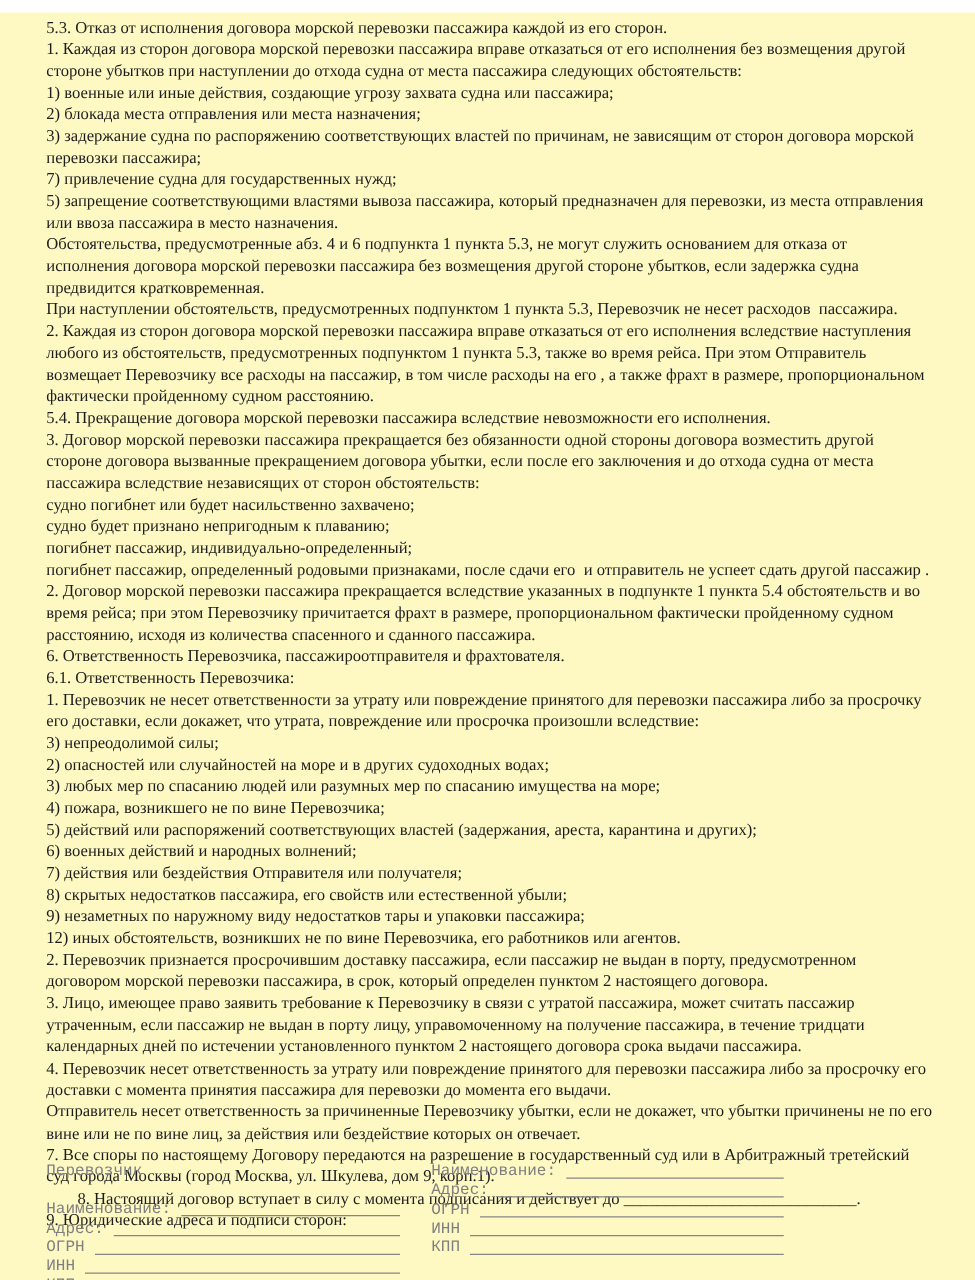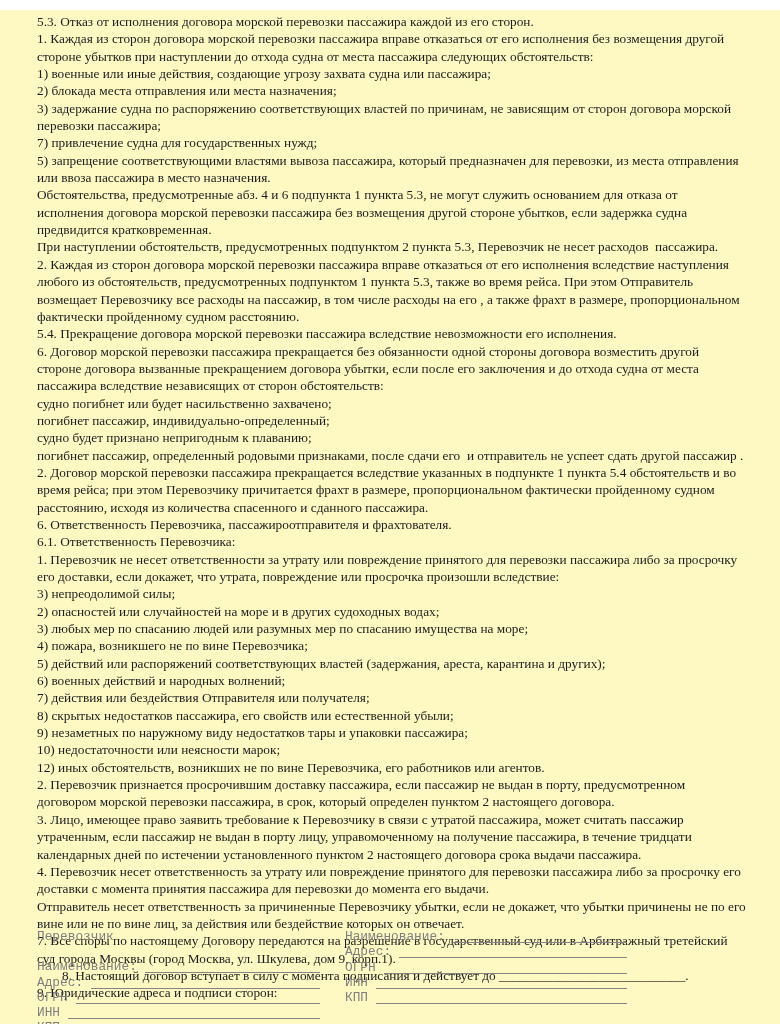--- a/index.html
+++ b/index.html
@@ -77,42 +77,41 @@
 
   <div class="doc-text">
     <p>5.3. Отказ от исполнения договора морской перевозки пассажира каждой из его сторон.</p>
     <p>1. Каждая из сторон договора морской перевозки пассажира вправе отказаться от его исполнения без возмещения другой стороне убытков при наступлении до отхода судна от места пассажира следующих обстоятельств:</p>
     <p>1) военные или иные действия, создающие угрозу захвата судна или пассажира;</p>
     <p>2) блокада места отправления или места назначения;</p>
     <p>3) задержание судна по распоряжению соответствующих властей по причинам, не зависящим от сторон договора морской перевозки пассажира;</p>
     <p>7) привлечение судна для государственных нужд;</p>
     <p>5) запрещение соответствующими властями вывоза пассажира, который предназначен для перевозки, из места отправления или ввоза пассажира в место назначения.</p>
     <p>Обстоятельства, предусмотренные абз. 4 и 6 подпункта 1 пункта 5.3, не могут служить основанием для отказа от исполнения договора морской перевозки пассажира без возмещения другой стороне убытков, если задержка судна предвидится кратковременная.</p>
-    <p>При наступлении обстоятельств, предусмотренных подпунктом 2 пункта 5.3, Перевозчик не несет расходов  пассажира.</p>
+    <p>При наступлении обстоятельств, предусмотренных подпунктом 1 пункта 5.3, Перевозчик не несет расходов  пассажира.</p>
     <p>2. Каждая из сторон договора морской перевозки пассажира вправе отказаться от его исполнения вследствие наступления любого из обстоятельств, предусмотренных подпунктом 1 пункта 5.3, также во время рейса. При этом Отправитель возмещает Перевозчику все расходы на пассажир, в том числе расходы на его , а также фрахт в размере, пропорциональном фактически пройденному судном расстоянию.</p>
     <p>5.4. Прекращение договора морской перевозки пассажира вследствие невозможности его исполнения.</p>
-    <p>6. Договор морской перевозки пассажира прекращается без обязанности одной стороны договора возместить другой стороне договора вызванные прекращением договора убытки, если после его заключения и до отхода судна от места пассажира вследствие независящих от сторон обстоятельств:</p>
+    <p>3. Договор морской перевозки пассажира прекращается без обязанности одной стороны договора возместить другой стороне договора вызванные прекращением договора убытки, если после его заключения и до отхода судна от места пассажира вследствие независящих от сторон обстоятельств:</p>
     <p>судно погибнет или будет насильственно захвачено;</p>
+    <p>судно будет признано непригодным к плаванию;</p>
     <p>погибнет пассажир, индивидуально-определенный;</p>
-    <p>судно будет признано непригодным к плаванию;</p>
     <p>погибнет пассажир, определенный родовыми признаками, после сдачи его  и отправитель не успеет сдать другой пассажир .</p>
     <p>2. Договор морской перевозки пассажира прекращается вследствие указанных в подпункте 1 пункта 5.4 обстоятельств и во время рейса; при этом Перевозчику причитается фрахт в размере, пропорциональном фактически пройденному судном расстоянию, исходя из количества спасенного и сданного пассажира.</p>
     <p>6. Ответственность Перевозчика, пассажироотправителя и фрахтователя.</p>
     <p>6.1. Ответственность Перевозчика:</p>
     <p>1. Перевозчик не несет ответственности за утрату или повреждение принятого для перевозки пассажира либо за просрочку его доставки, если докажет, что утрата, повреждение или просрочка произошли вследствие:</p>
     <p>3) непреодолимой силы;</p>
     <p>2) опасностей или случайностей на море и в других судоходных водах;</p>
     <p>3) любых мер по спасанию людей или разумных мер по спасанию имущества на море;</p>
     <p>4) пожара, возникшего не по вине Перевозчика;</p>
     <p>5) действий или распоряжений соответствующих властей (задержания, ареста, карантина и других);</p>
     <p>6) военных действий и народных волнений;</p>
     <p>7) действия или бездействия Отправителя или получателя;</p>
     <p>8) скрытых недостатков пассажира, его свойств или естественной убыли;</p>
     <p>9) незаметных по наружному виду недостатков тары и упаковки пассажира;</p>
-    <p>10) недостаточности или неясности марок;</p>
     <p>12) иных обстоятельств, возникших не по вине Перевозчика, его работников или агентов.</p>
     <p>2. Перевозчик признается просрочившим доставку пассажира, если пассажир не выдан в порту, предусмотренном договором морской перевозки пассажира, в срок, который определен пунктом 2 настоящего договора.</p>
     <p>3. Лицо, имеющее право заявить требование к Перевозчику в связи с утратой пассажира, может считать пассажир утраченным, если пассажир не выдан в порту лицу, управомоченному на получение пассажира, в течение тридцати календарных дней по истечении установленного пунктом 2 настоящего договора срока выдачи пассажира.</p>
     <p>4. Перевозчик несет ответственность за утрату или повреждение принятого для перевозки пассажира либо за просрочку его доставки с момента принятия пассажира для перевозки до момента его выдачи.</p>
     <p>Отправитель несет ответственность за причиненные Перевозчику убытки, если не докажет, что убытки причинены не по его вине или не по вине лиц, за действия или бездействие которых он отвечает.</p>
     <p>7. Все споры по настоящему Договору передаются на разрешение в государственный суд или в Арбитражный третейский суд города Москвы (город Москва, ул. Шкулева, дом 9, корп.1).</p>
     <p class="indent">8. Настоящий договор вступает в силу с момента подписания и действует до ____________________________.</p>
     <p>9. Юридические адреса и подписи сторон:</p>
   </div>
 

